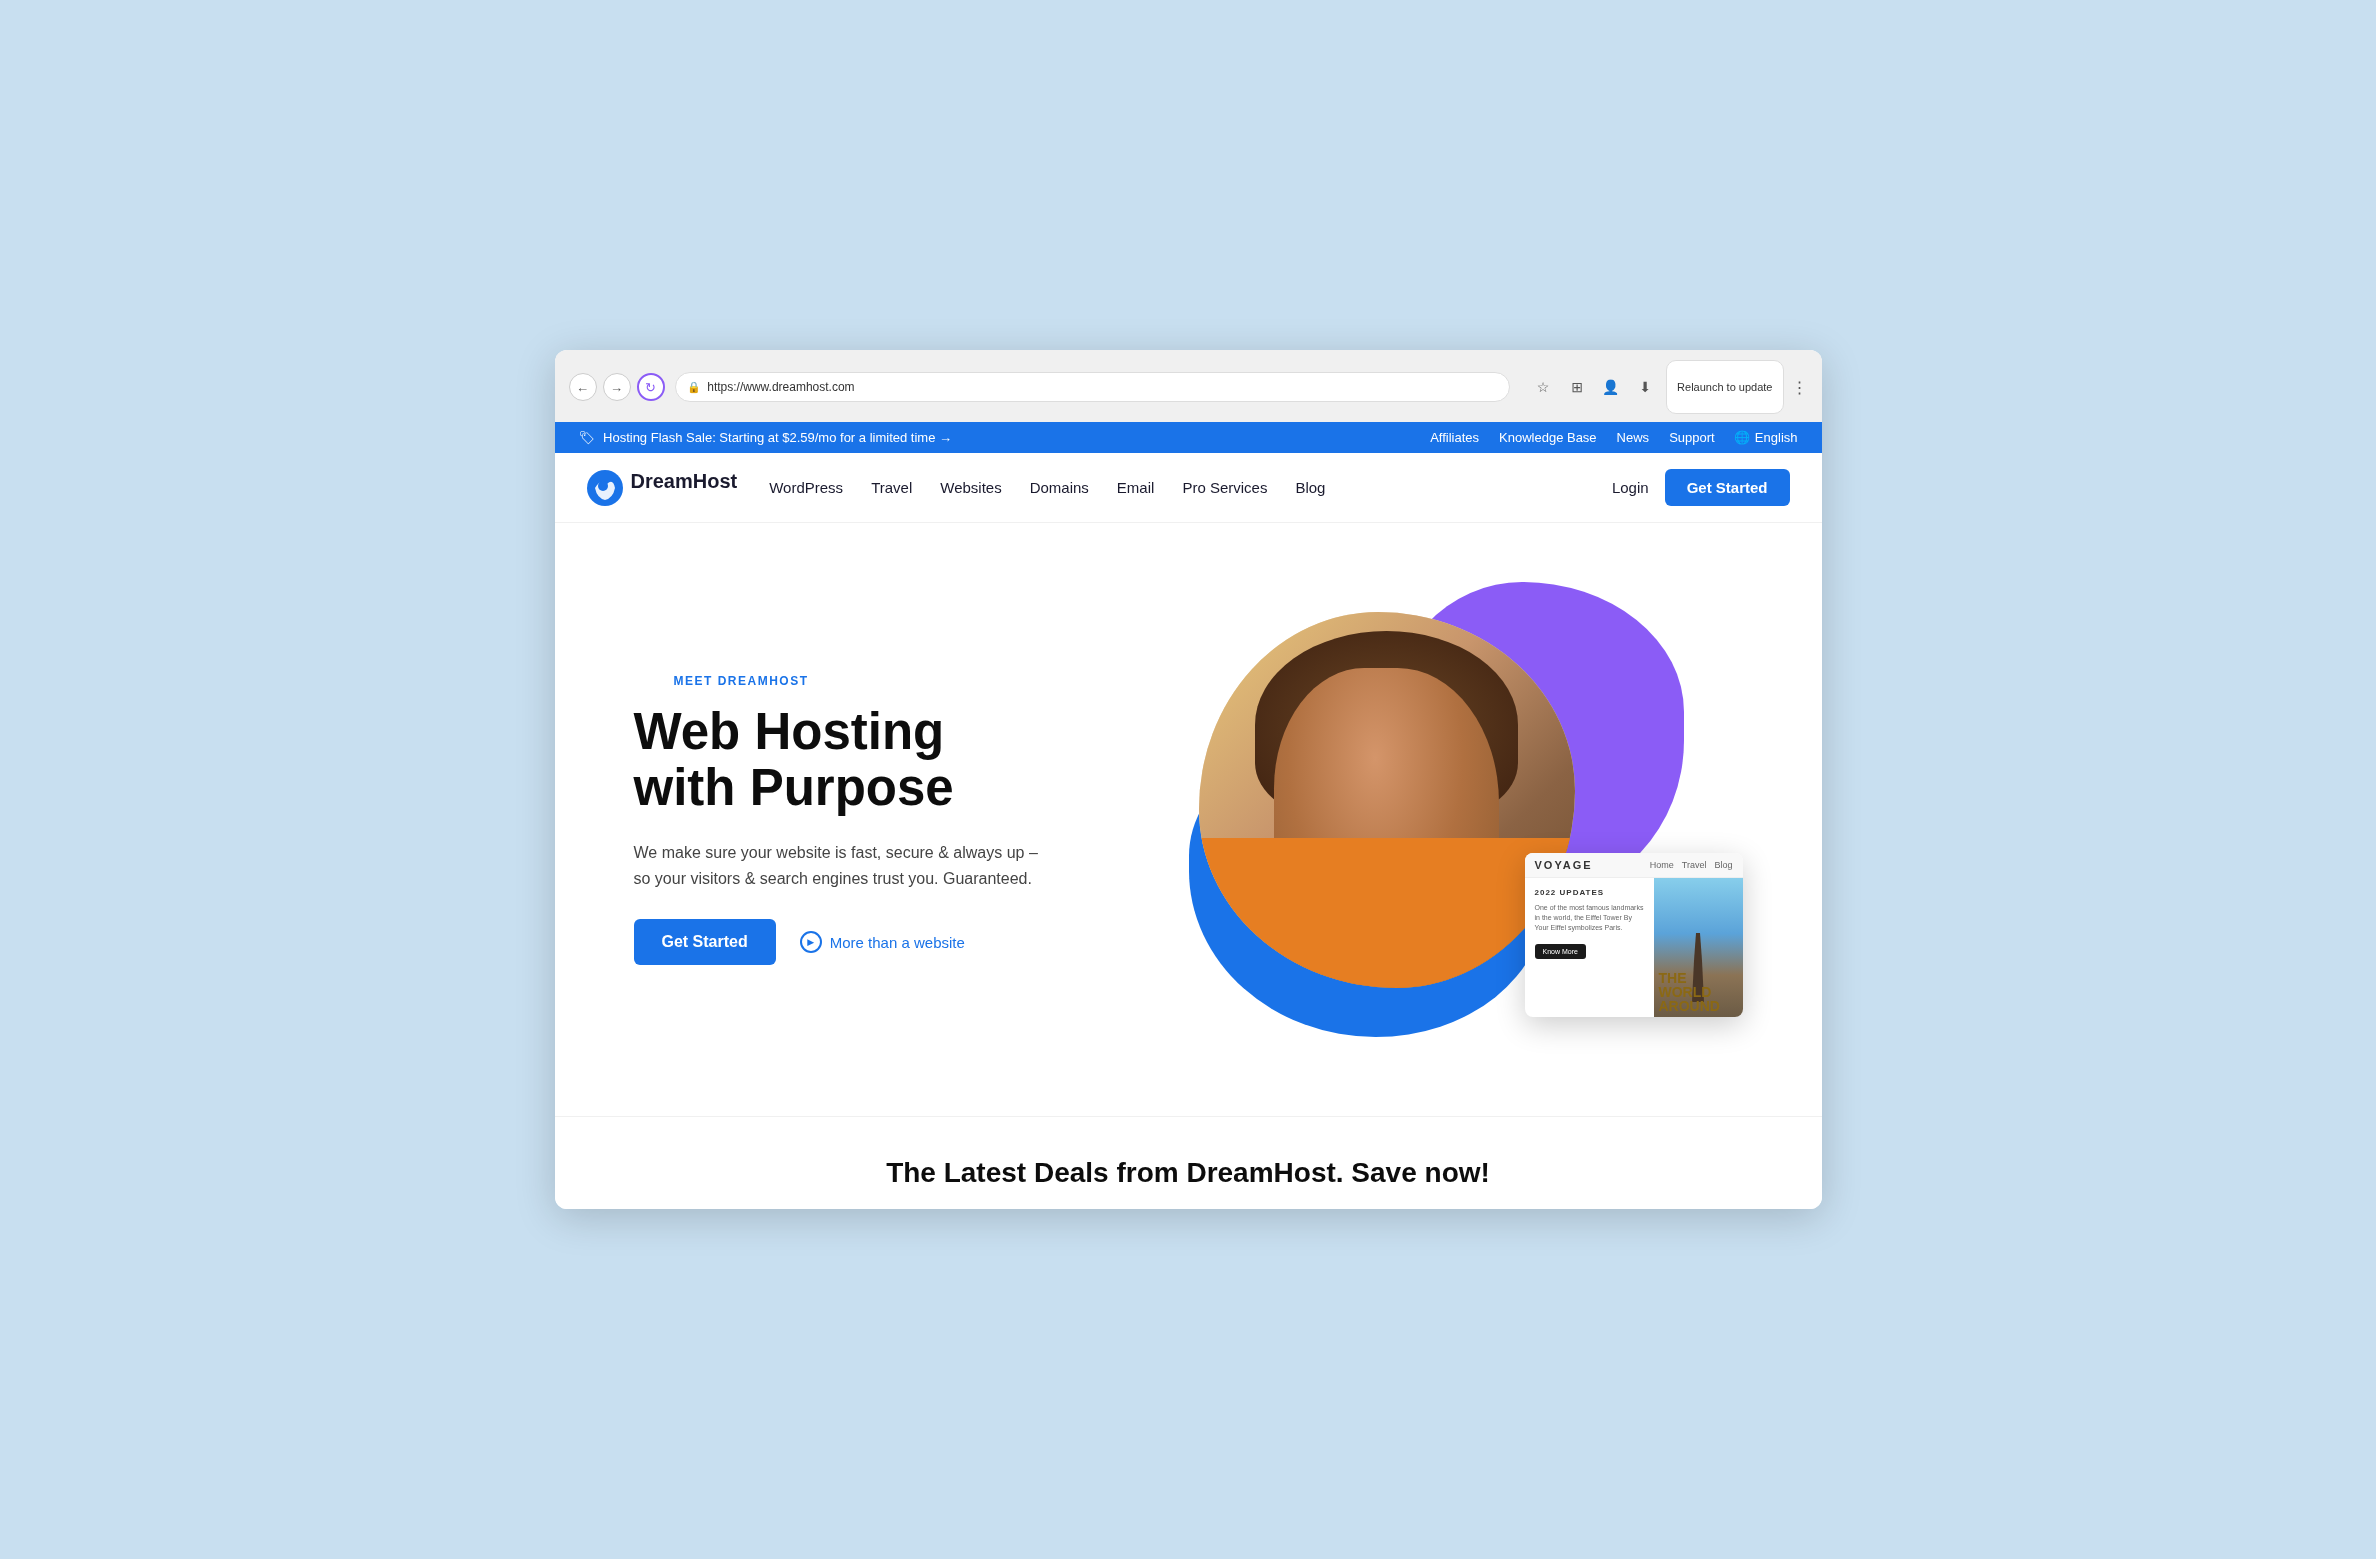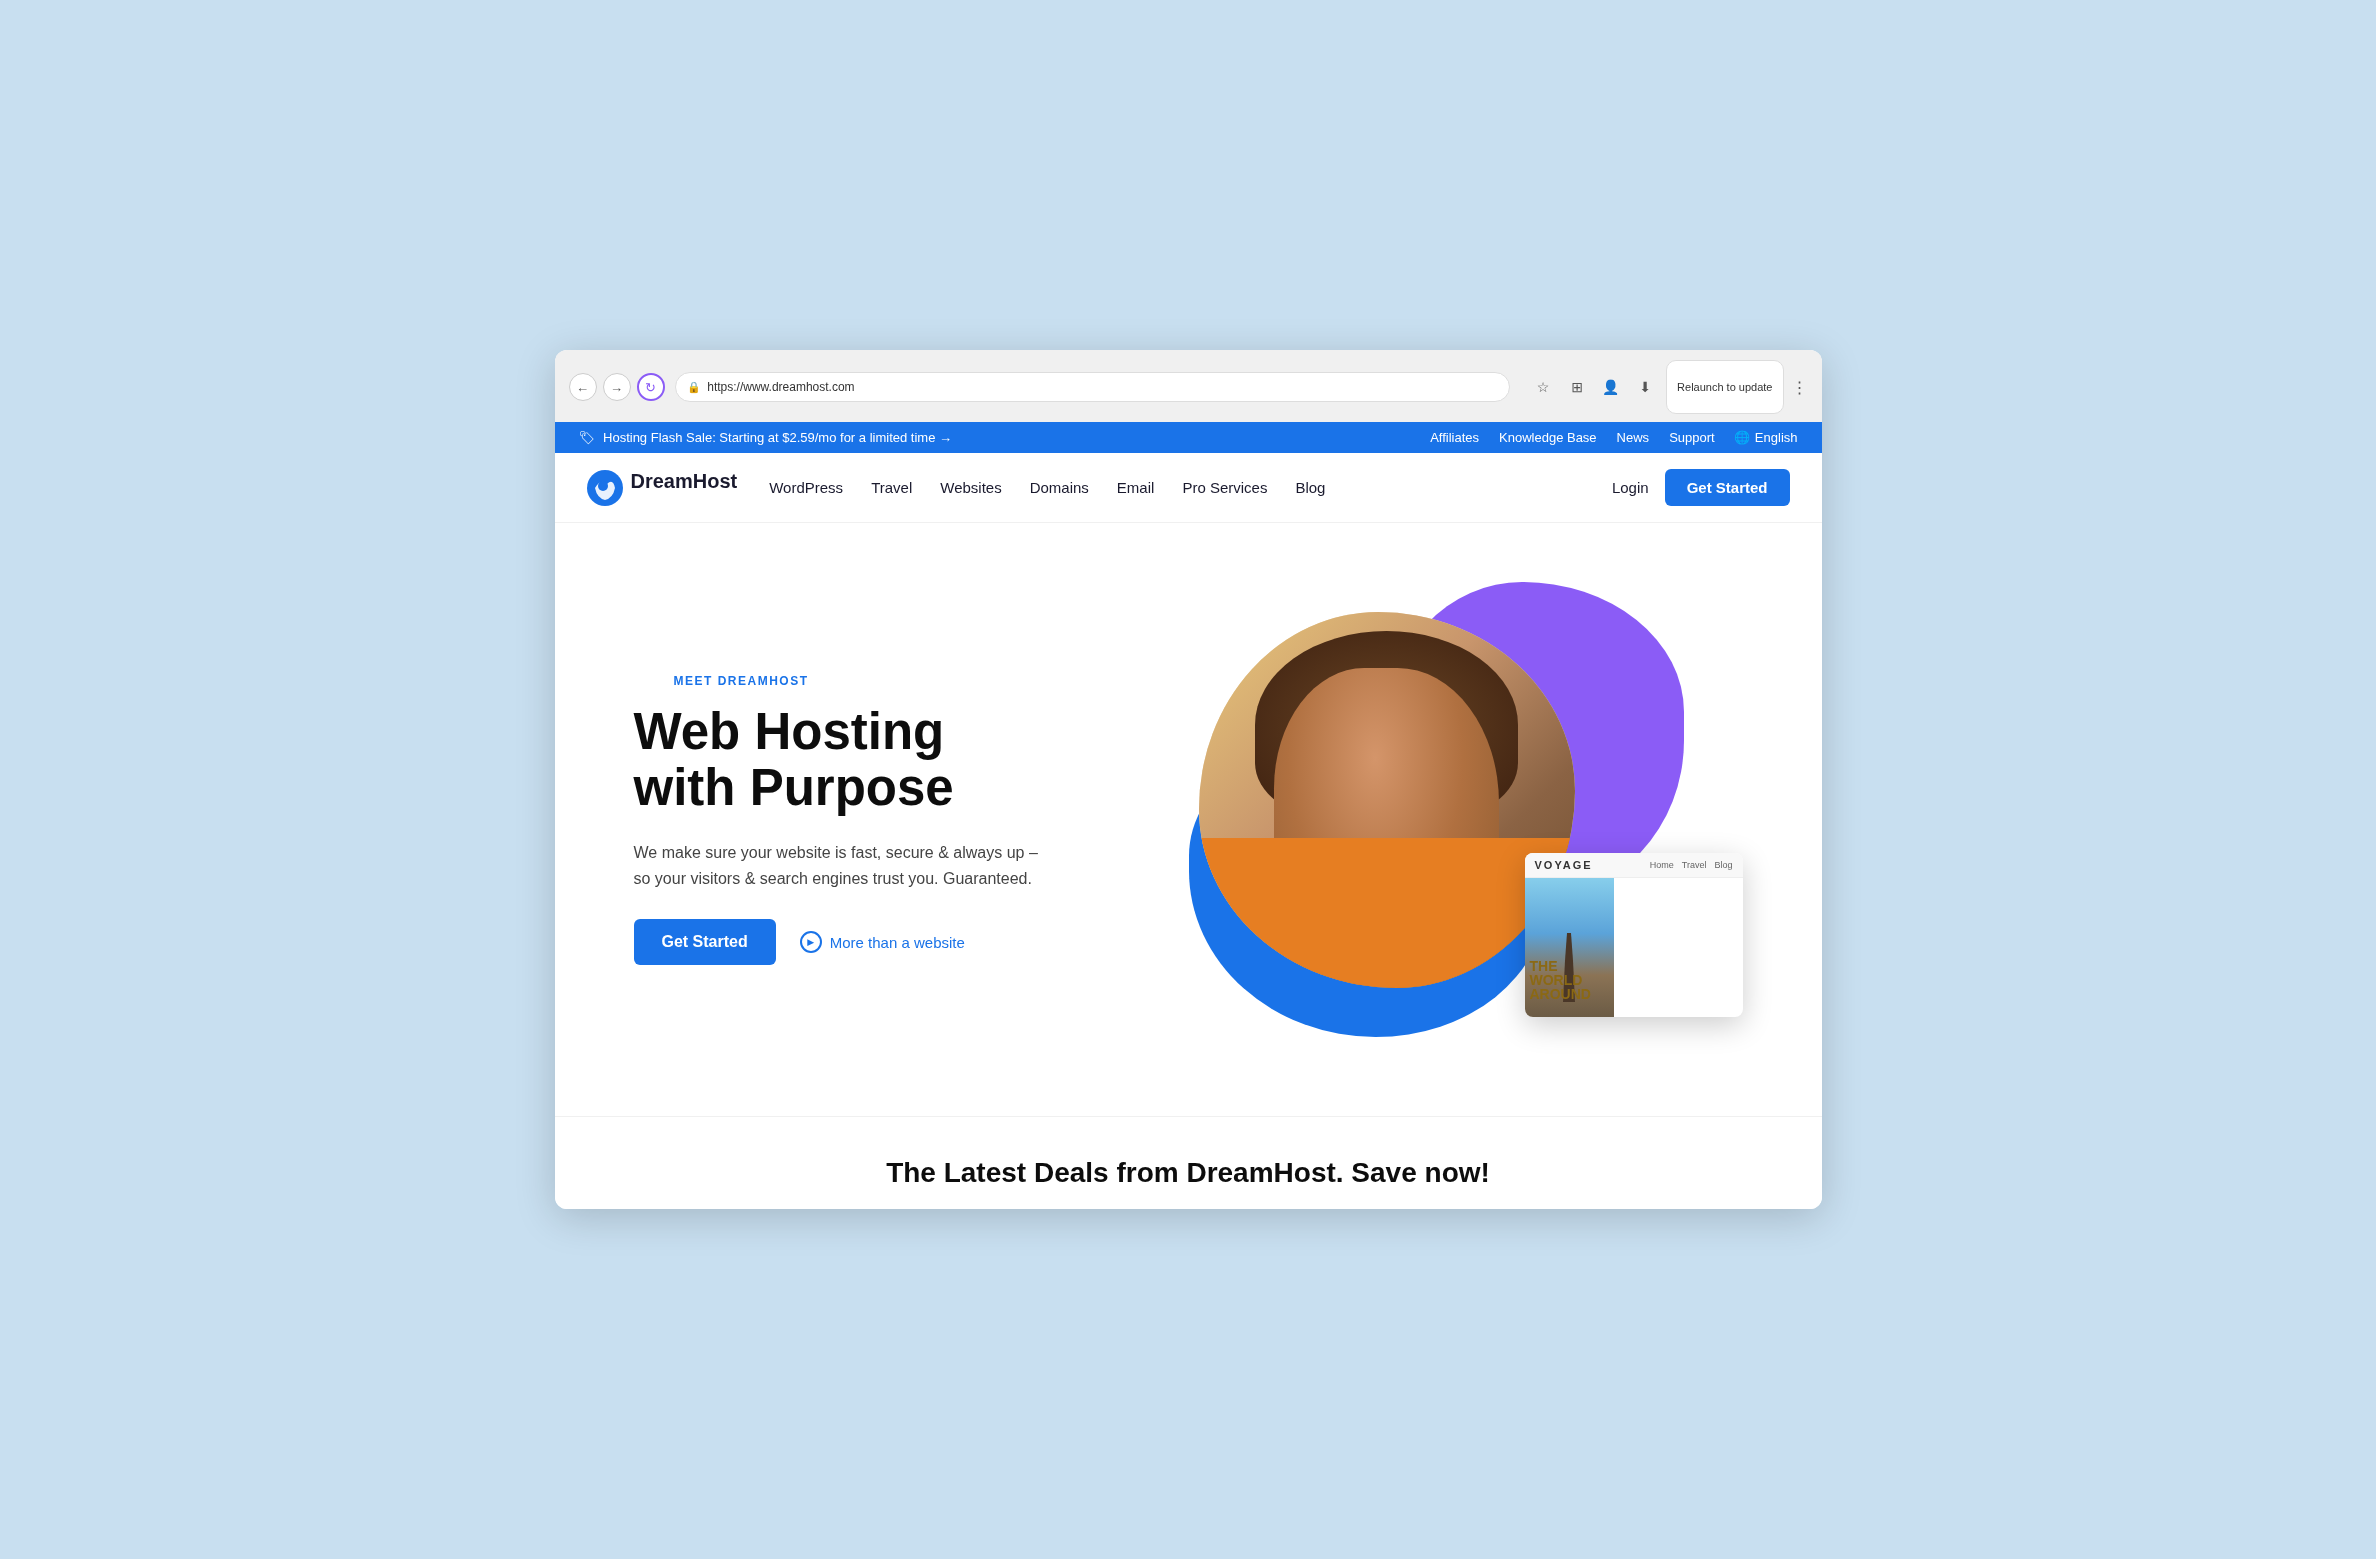--- a/index.html
+++ b/index.html
@@ -470,21 +470,21 @@
       left: 50%;
       transform: translateX(-50%);
       width: 20px;
       height: 69px;
       background: #4a3728;
       clip-path: polygon(40% 0, 60% 0, 70% 40%, 80% 100%, 20% 100%, 30% 40%);
     }
 
     .card-world-text {
       position: absolute;
-      bottom: 16px;
+      bottom: 4px;
       left: 5px;
       font-size: 14px;
       font-weight: 900;
       color: #8B6914;
       line-height: 1;
     }
 
     
     .deals-section {
       padding: 40px 32px 20px;
@@ -603,20 +603,25 @@
         <div class="website-card">
           <div class="website-card-header">
             <span class="website-card-title">VOYAGE</span>
             <div class="website-card-nav">
               <span>Home</span>
               <span>Travel</span>
               <span>Blog</span>
             </div>
           </div>
           <div class="website-card-body">
+            <div class="website-card-left">
+              <div class="website-card-update">2022 UPDATES</div>
+              <div class="website-card-text">One of the most famous landmarks in the world, the Eiffel Tower By Your Eiffel symbolizes Paris.</div>
+              <div class="website-card-btn">Know More</div>
+            </div>
             <div class="website-card-right">
               <div class="tower-img">
                 <div class="tower-shape"></div>
                 <div class="card-world-text">THE WORLD<br>AROUND</div>
               </div>
             </div>
           </div>
         </div>
       </div>
     </div>

